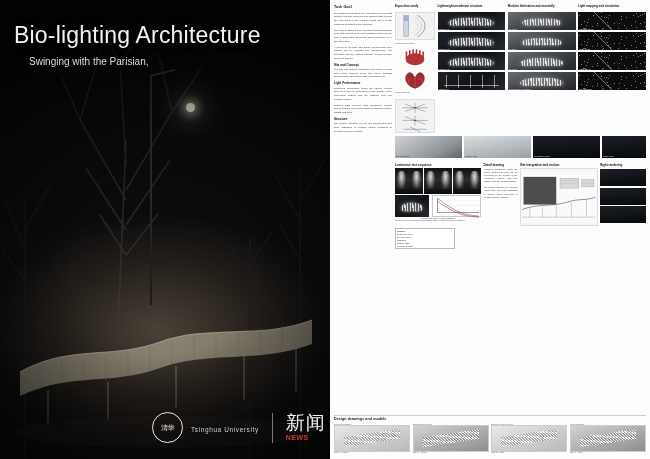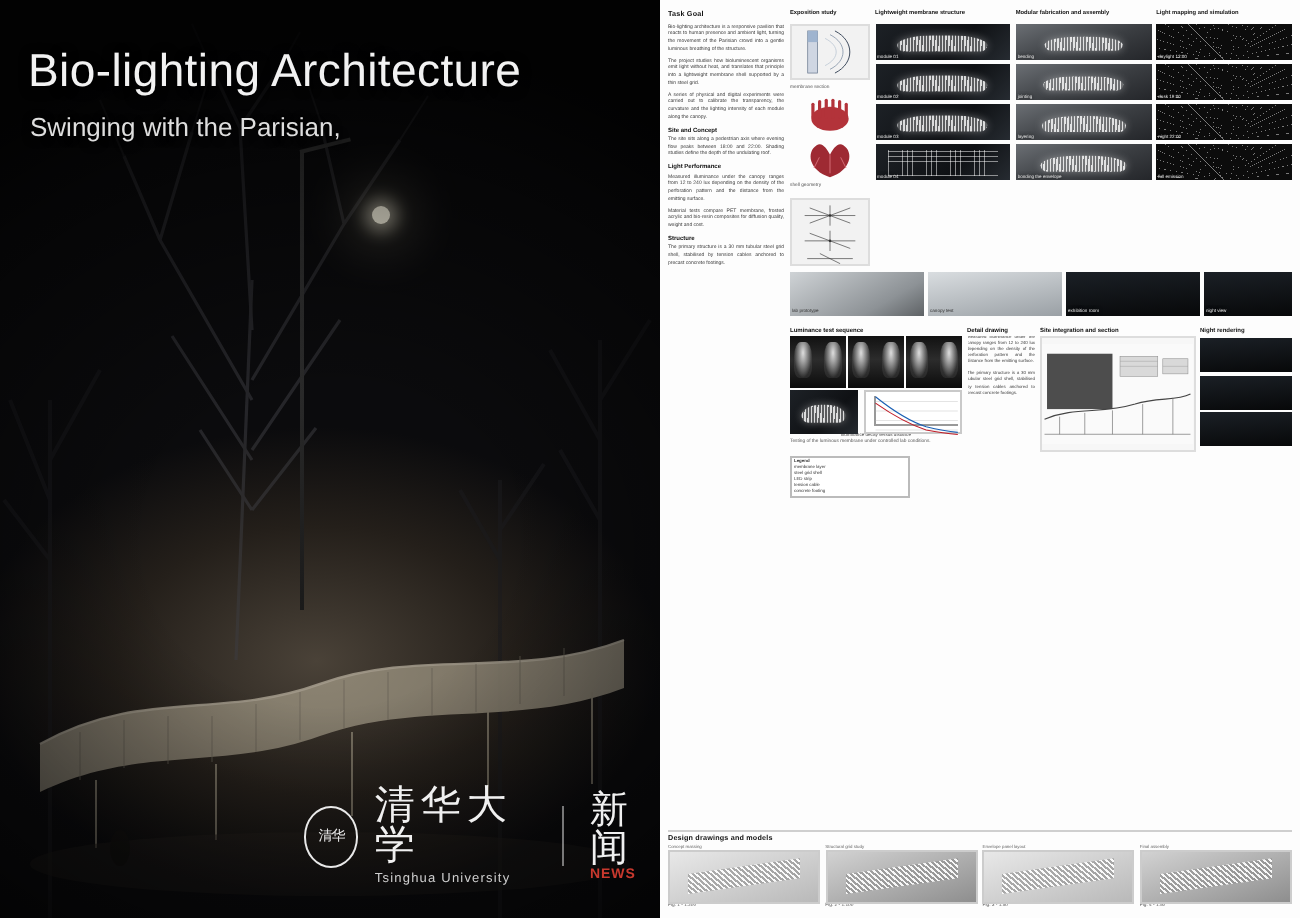--- a/index.html
+++ b/index.html
@@ -37,23 +37,23 @@
   }
   .hero-title {
     position: absolute; left: 14px; top: 22px;
     color: #f2f2f2;
     font-size: 23px;
     font-weight: 400;
     letter-spacing: .2px;
     text-shadow: 0 1px 6px rgba(0,0,0,.8);
   }
   .hero-sub {
-    position: absolute; left: 15px; top: 55px;
+    position: absolute; left: 29px; top: 55px;
     color: #dedede;
-    font-size: 13px;
+    font-size: 10px;
     line-height: 1.45;
     font-weight: 300;
     text-shadow: 0 1px 5px rgba(0,0,0,.8);
     text-align: right;
   }
   .moon {
     position: absolute;
     left: 186px; top: 103px;
     width: 9px; height: 9px;
     border-radius: 50%;
@@ -105,21 +105,21 @@
     margin-top: 3px;
   }
   .brand-divider {
     width: 1px; height: 30px;
     background: rgba(255,255,255,.45);
     margin: 0 5px;
   }
   .sina-cn {
     color: #f0f0f0;
     font-size: 19px;
-    font-family: Liberation Serif, serif;
+    font-family: Liberation Mono, monospace;
     letter-spacing: 1px;
     line-height: 1;
   }
   .sina-en {
     color: #c8392e;
     font-size: 7px;
     font-weight: bold;
     letter-spacing: .5px;
   }
 
@@ -346,21 +346,20 @@
     <div class="hero-vignette"></div>
 
     <div class="hero-title">Bio-lighting Architecture</div>
     <div class="hero-sub">
       <div>Swinging with the Parisian,</div>
     </div>
 
     <div class="brand-row">
       <div class="thu-seal">清华</div>
       <div>
-        <div class="thu-cn">清华大学</div>
         <div class="thu-en">Tsinghua University</div>
       </div>
       <div class="brand-divider"></div>
       <div>
         <div class="sina-cn">新闻</div>
         <div class="sina-en">NEWS</div>
       </div>
     </div>
   </div>
 

